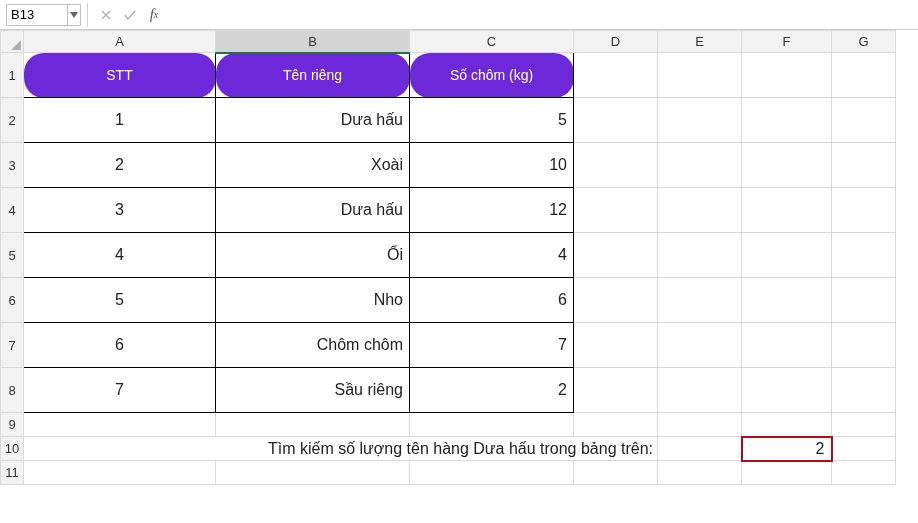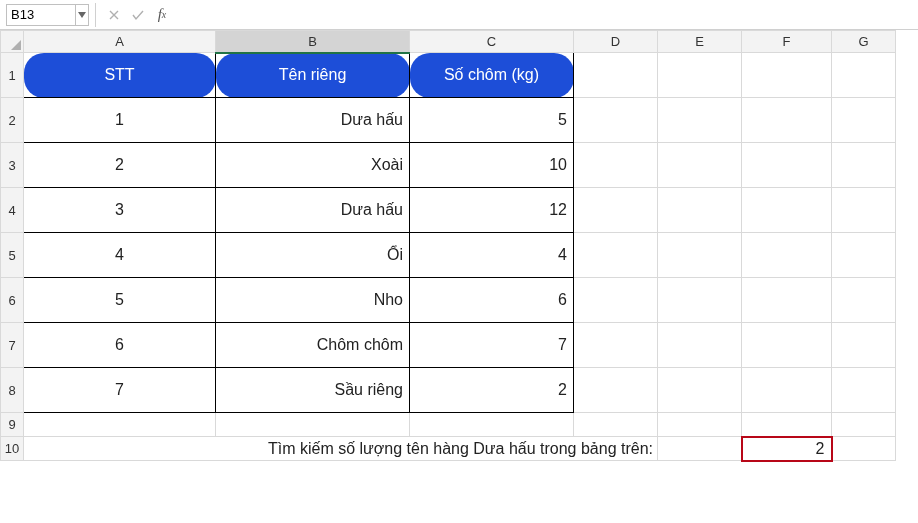--- a/index.html
+++ b/index.html
@@ -1,35 +1,35 @@
 <!DOCTYPE html>
 <html><head>
 <meta charset="utf-8">
 <style>
 * { margin:0; padding:0; box-sizing:border-box; }
 body { font-family:"Segoe UI",Arial,sans-serif; font-size:15px; background:#fff; overflow:hidden; width:918px; height:523px; color:#222; }
 .formula-bar { display:flex; align-items:center; height:30px; border-bottom:1px solid #d0d0d0; background:#fff; }
-.name-box { width:70px; height:22px; margin-left:6px; padding:1px 4px; font-size:13px; border:1px solid #c0c0c0; background:#fff; }
+.name-box { width:62px; height:22px; margin-left:6px; padding:1px 4px; font-size:13px; border:1px solid #c0c0c0; background:#fff; }
 .dropdown { width:13px; height:22px; border:1px solid #c0c0c0; border-left:none; display:flex; align-items:center; justify-content:center; background:#fff; color:#666; }
 .dropdown svg { width:8px; height:6px; }
 .vsep { width:1px; height:24px; background:#d0d0d0; margin:0 6px; }
 .fx-cancel, .fx-enter { width:24px; height:22px; display:flex; align-items:center; justify-content:center; color:#b0b0b0; }
 .fx-enter { color:#b0b0b0; }
 .fx-label { width:24px; height:22px; display:flex; align-items:center; justify-content:center; font-style:italic; color:#555; font-family:"Times New Roman",serif;}
 .fx-input { flex:1; height:22px; border:none; padding:0 4px; font-size:13px; outline:none; }
 .sheet { position:relative; }
 .grid { border-collapse:collapse; table-layout:fixed; }
 .grid td, .grid th { border:1px solid #d9d9d9; font-weight:normal; }
 .col-h { height:22px; background:#f3f3f3; text-align:center; font-size:13px; color:#333; }
 .row-h { width:23px; background:#f3f3f3; text-align:center; font-size:13px; color:#333; }
 .corner { width:23px; height:22px; background:#f3f3f3; border-right:1px solid #c0c0c0; border-bottom:1px solid #c0c0c0; position:relative;}
 .corner::after{content:"";position:absolute;right:2px;bottom:2px;width:0;height:0;border-style:solid;border-width:0 0 10px 10px;border-color:transparent transparent #b0b0b0 transparent;}
 .col-B-h { background:#d4d4d4; border-bottom:2px solid #217346 !important;}
 .cell { height:45px; padding:2px 6px; font-size:16px; vertical-align:middle; background:#fff;}
-.hdr-cell { background:#1d4ed8; color:#fff; text-align:center; font-weight:bold; font-size:16px; vertical-align:middle;border-radius:20px;}
+.hdr-cell { background:#6d28d9; color:#fff; text-align:center; font-weight:bold; font-size:14px; vertical-align:middle;border-radius:20px;}
 .center { text-align:center; }
 .right { text-align:right; }
 .left { text-align:right; }
 .bold { font-weight:bold; }
 .thickBL{ border-left:1px solid #000 !important;}
 .thickBR{ border-right:1px solid #000 !important;}
 .thickBT{ border-top:1px solid #000 !important;}
 .thickBB{ border-bottom:1px solid #000 !important;}
 .highlight { border:2px solid #b80718 !important; }
 .short-row .cell{ height:24px; }
@@ -177,15 +177,25 @@
   </tr>
 
   <tr class="short-row">
     <th class="row-h">10</th>
     <td class="cell bold right" colspan="4" style="padding-right:4px">Tìm kiếm số lượng tên hàng Dưa hấu trong bảng trên:</td>
     <td class="cell"></td>
     <td class="cell right highlight">2</td>
     <td class="cell"></td>
   </tr>
 
+  <tr class="short-row">
+    <th class="row-h">11</th>
+    <td class="cell"></td>
+          <td class="cell"></td>
+          <td class="cell"></td>
+          <td class="cell"></td>
+          <td class="cell"></td>
+          <td class="cell"></td>
+          <td class="cell"></td>
+  </tr>
 </tbody>
     </table>
 </div>
 
 </body></html>

